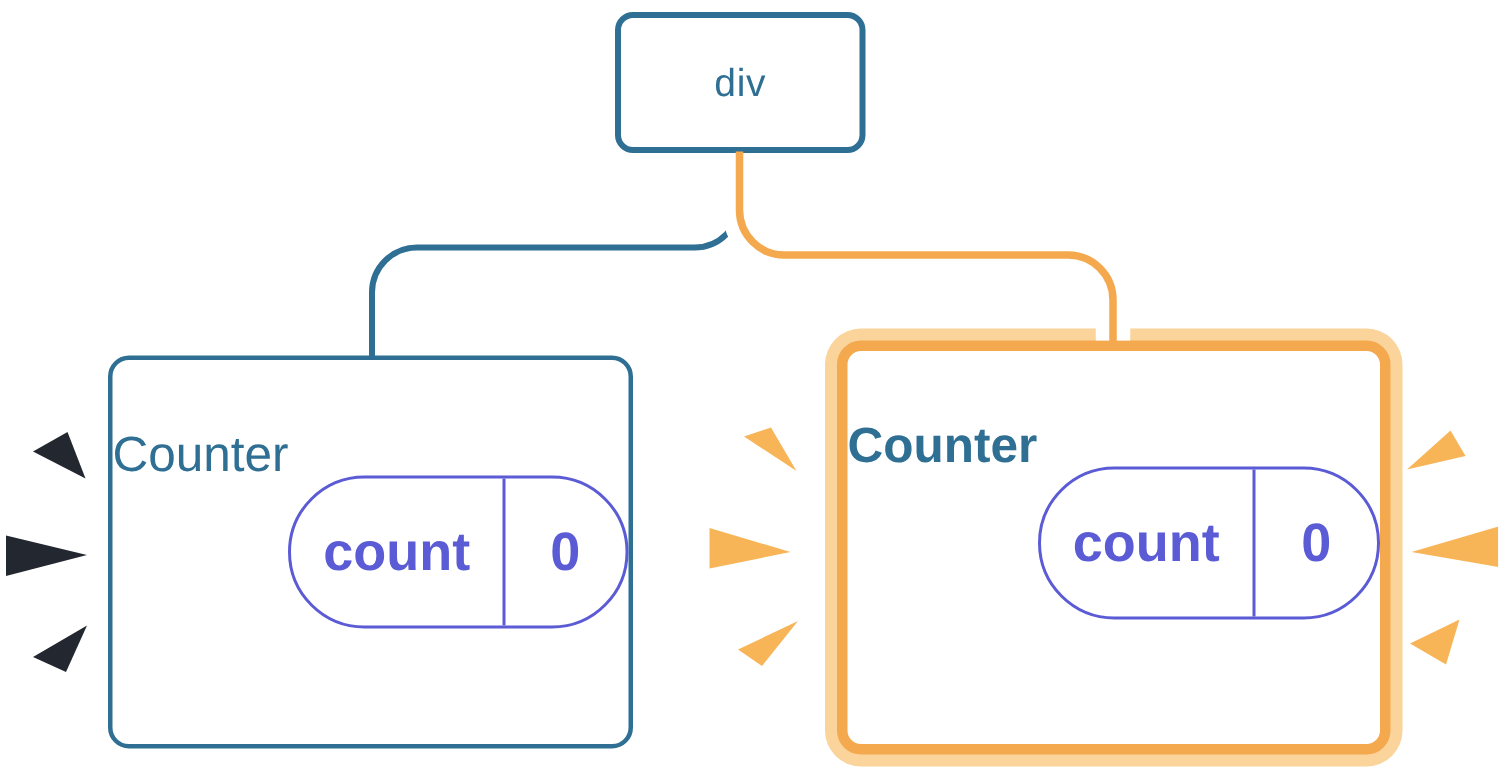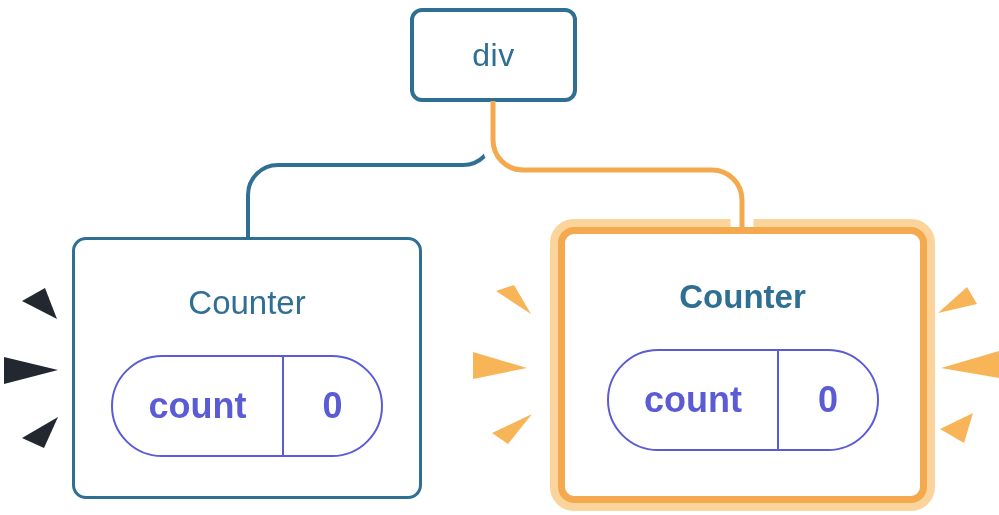--- a/index.html
+++ b/index.html
@@ -22,26 +22,26 @@
   .node-div{
     position:absolute;left:410px;top:8px;width:167px;height:94px;
     box-sizing:border-box;
     background:var(--card-bg);
     border:4px solid var(--blue);
     border-radius:12px;
     display:flex;align-items:center;justify-content:center;
     z-index:1;
   }
   .node-div span{
-    color:var(--blue);font-size:32px;line-height:1;letter-spacing:.5px;
+    color:var(--blue);font-size:26px;line-height:1;letter-spacing:.5px;
   }
   .card{
     position:absolute;box-sizing:border-box;
     background:var(--card-bg);
-    display:flex;flex-direction:column;align-items:center;
+    display:flex;flex-direction:row;
     z-index:1;
   }
   .card-left{
     left:72px;top:237px;width:350px;height:262px;
     border:3px solid var(--blue);
     border-radius:14px;
     padding-top:44px;
   }
   .card-right{
     left:558px;top:227px;width:369px;height:276px;

